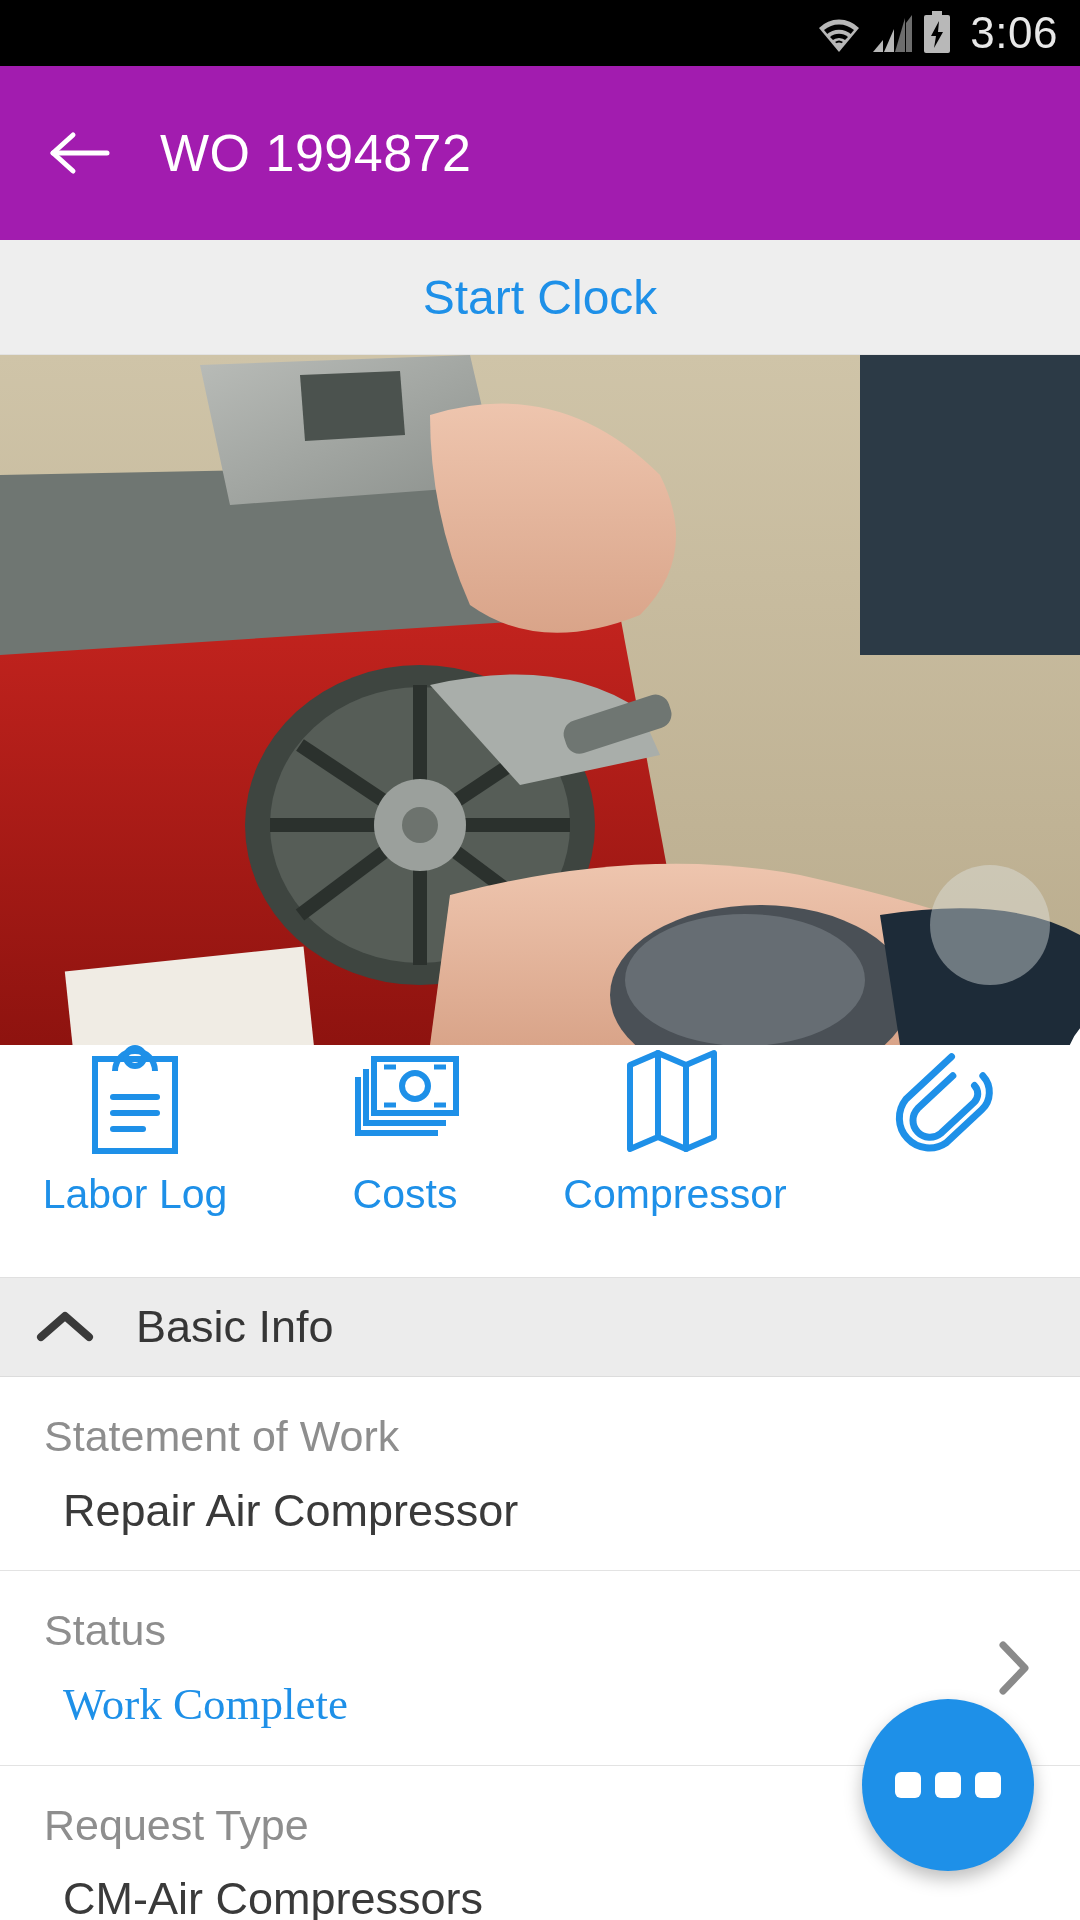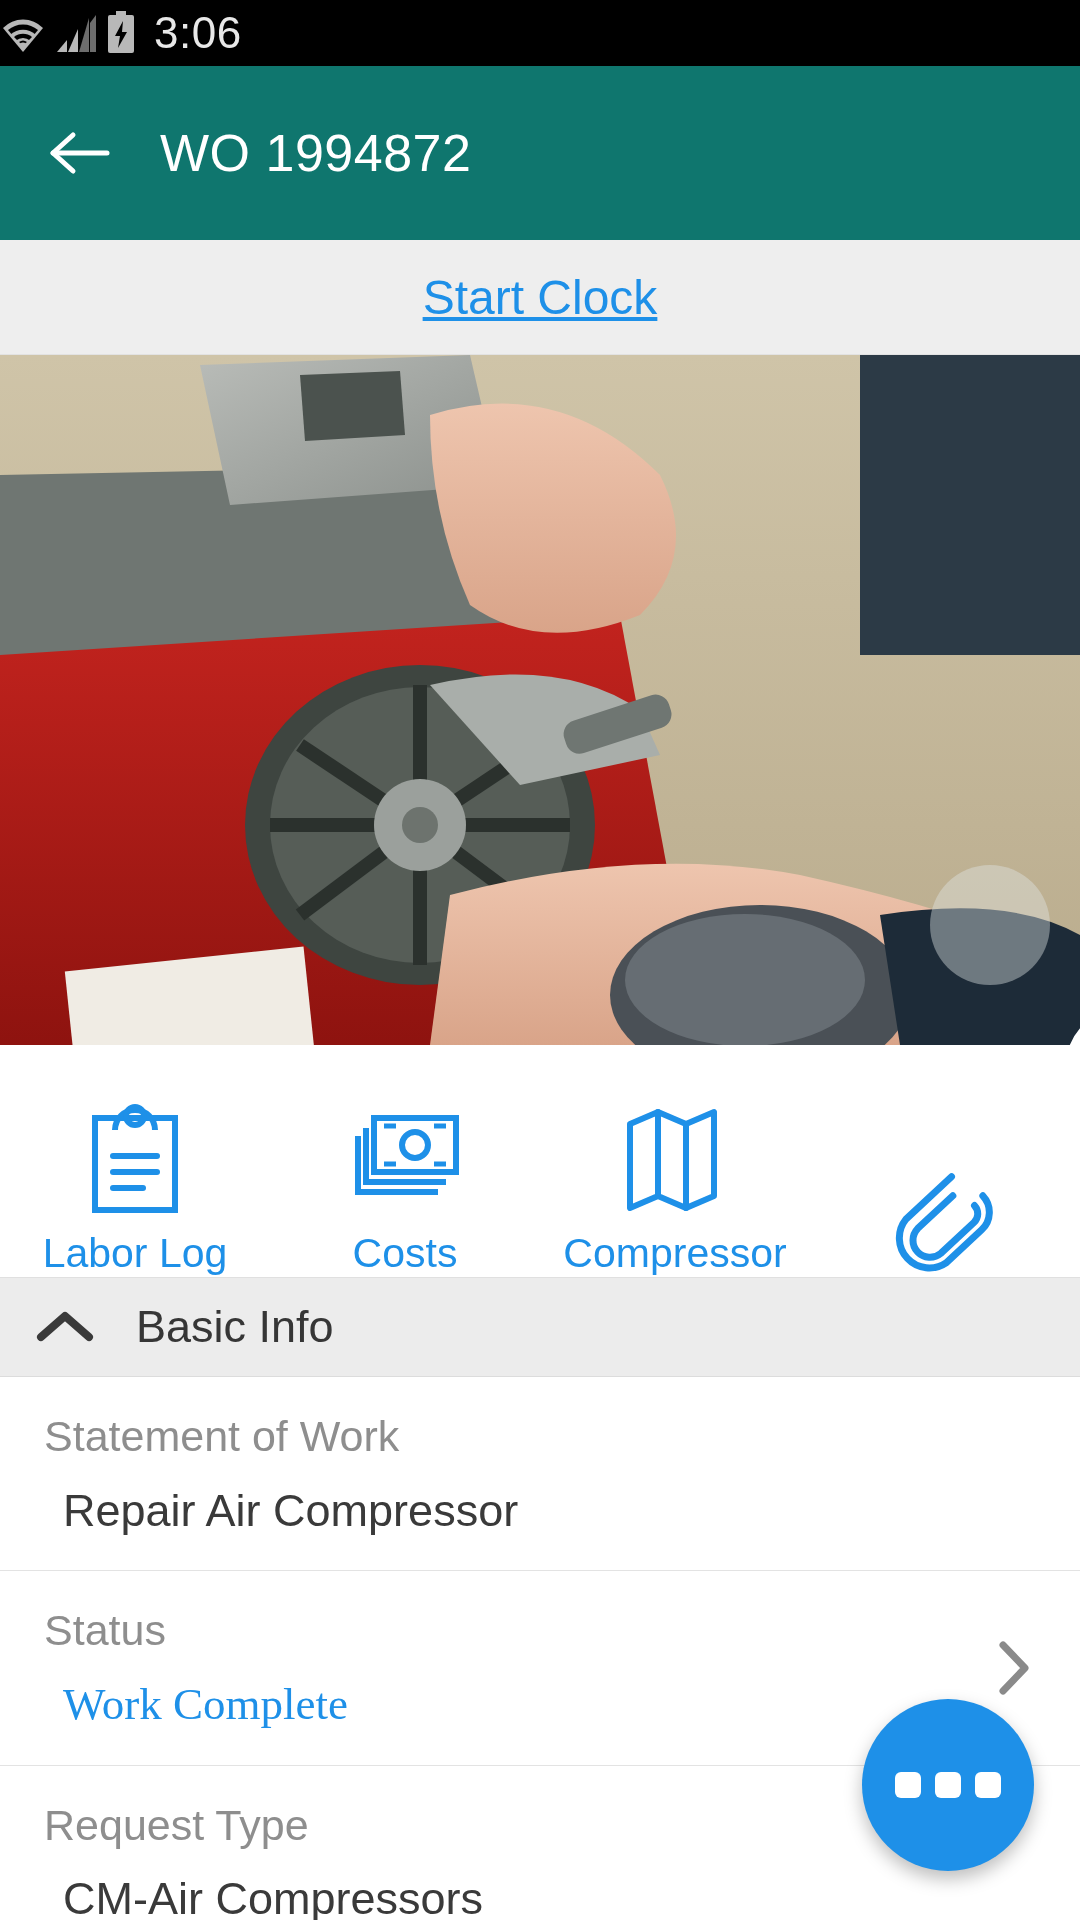--- a/index.html
+++ b/index.html
@@ -7,67 +7,67 @@
     width:1080px; height:1920px;
     background:#ffffff;
     font-family:"Liberation Sans", sans-serif;
     overflow:hidden;
   }
   #app { position:relative; width:1080px; height:1920px; }
 
   
   .statusbar {
     height:66px; background:#000000;
-    display:flex; align-items:center; justify-content:flex-start;
+    display:flex; align-items:center; justify-content:flex-end;
     padding-right:22px; gap:10px;
   }
   .sb-icons { display:flex; align-items:flex-end; gap:9px; height:40px; }
   .wifi-ico { display:block; }
   .sig-ico  { display:block; }
   .bat-ico  { display:block; }
   .sb-time {
     color:#e8e8e8; font-size:44px; line-height:44px;
     letter-spacing:0.5px; margin-left:8px; font-weight:400;
   }
 
   
   .appbar {
-    height:174px; background:#0f766e;
+    height:174px; background:#a21caf;
     display:flex; align-items:center; padding-left:48px; gap:48px;
   }
   .back-btn { width:64px; height:64px; display:flex; align-items:center; justify-content:center; }
   .appbar-title {
     color:#ffffff; font-size:52px; font-weight:400; letter-spacing:0.5px;
   }
 
   
   .clockbar {
     height:115px; background:#eeeeee;
     display:flex; align-items:center; justify-content:center;
     border-bottom:1px solid #e2e2e2;
   }
-  .clockbar-label { color:#1e90e8; font-size:48px; font-weight:400;text-decoration:underline; }
+  .clockbar-label { color:#1e90e8; font-size:48px; font-weight:400; }
 
   
   .photo {
     position:relative; height:690px; width:1080px; overflow:hidden;
     background:#8d8274;
   }
   .photo svg { position:absolute; inset:0; width:1080px; height:690px; }
   .camera-fab {
     position:absolute; right:30px; bottom:60px;
     width:120px; height:120px; border-radius:50%;
     background:rgba(225,228,228,0.42);
     display:flex; align-items:center; justify-content:center;
   }
 
   
   .actions {
     height:232px; background:#ffffff;
-    display:flex; align-items:flex-end;
+    display:flex; align-items:flex-start;
   }
   .action {
     flex:1; display:flex; flex-direction:column;
     align-items:center; justify-content:center; gap:14px;
   }
   .action-ico { height:112px; display:flex; align-items:center; justify-content:center; }
   .action-label { color:#1e90e8; font-size:41px; font-weight:400; }
 
   
   .section-head {

